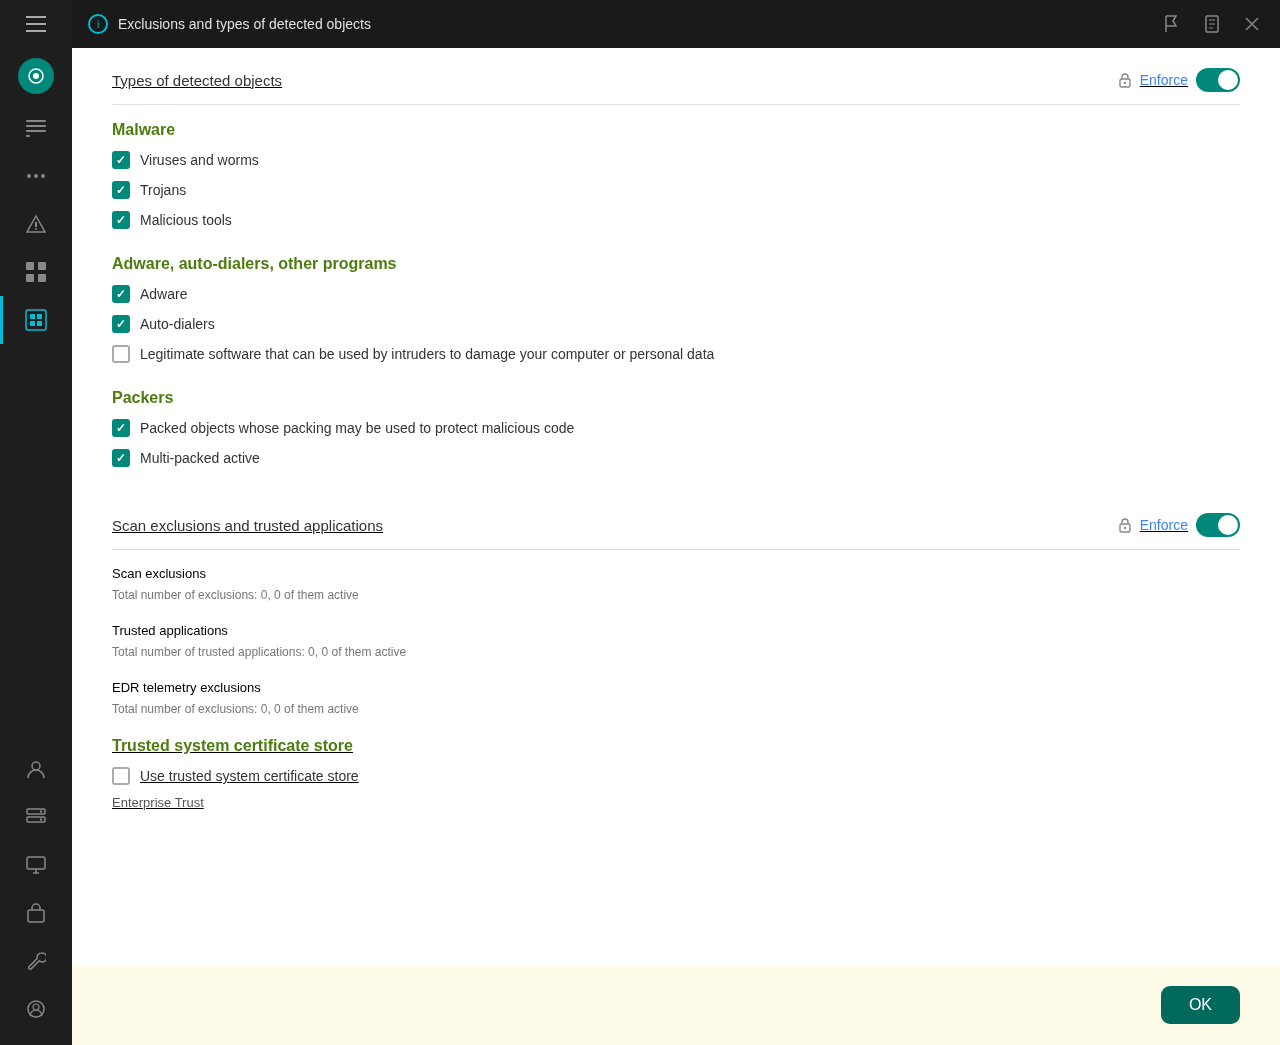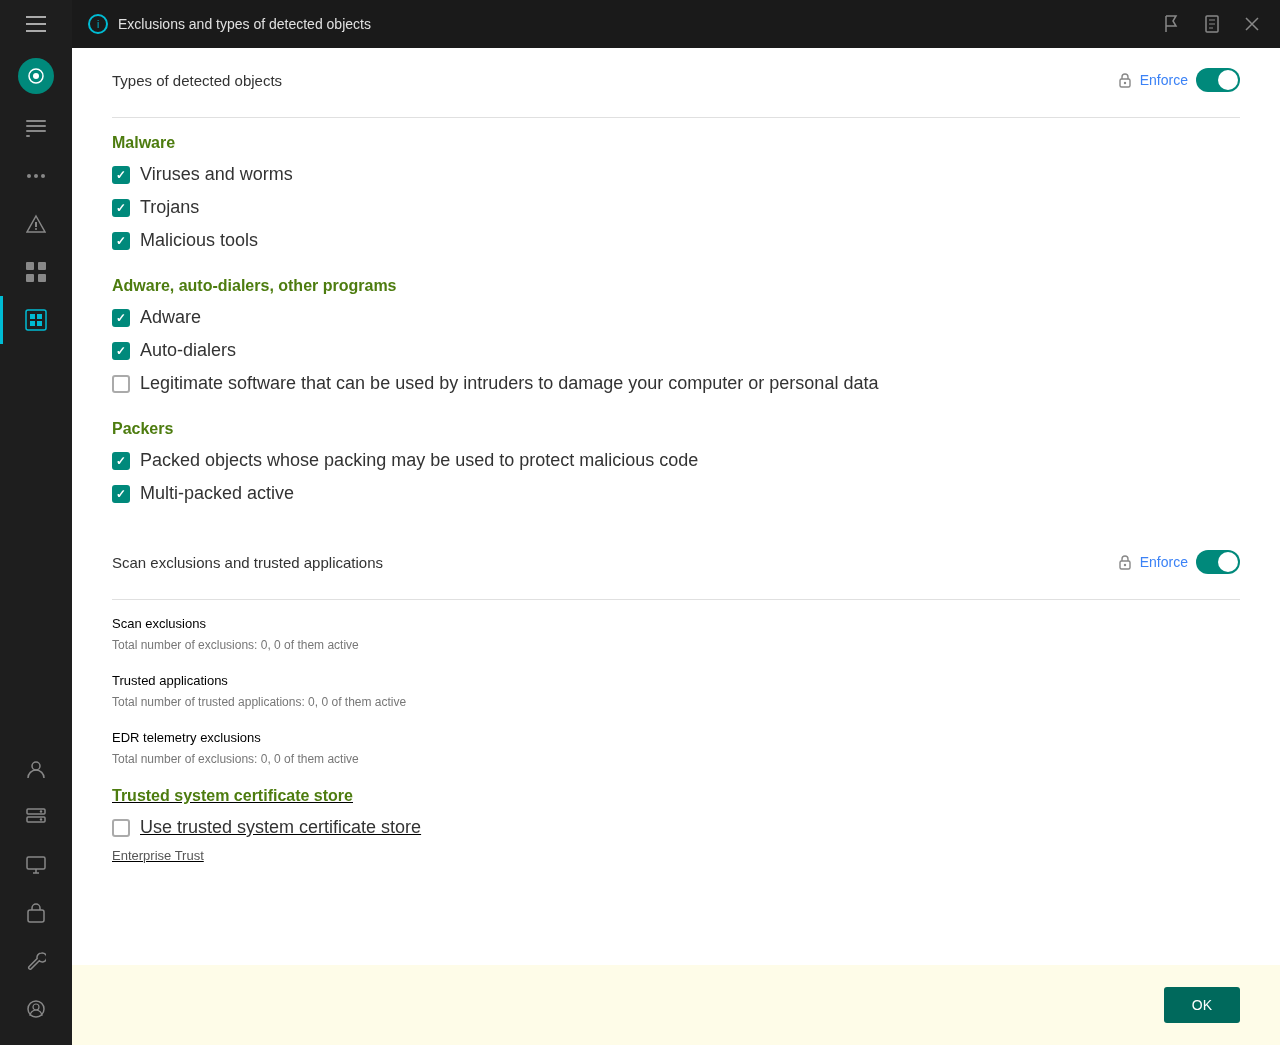--- a/index.html
+++ b/index.html
@@ -156,23 +156,24 @@
       flex: 1;
       overflow-y: auto;
       padding: 0 40px 20px 40px;
     }
 
     
     .section-header {
       display: flex;
       align-items: center;
       justify-content: space-between;
-      padding: 20px 0 25px 0;
+      padding: 20px 0 12px 0;
       border-bottom: 1px solid #e0e0e0;
       margin-bottom: 16px;
+      text-decoration: underline;
     }
 
     .section-title {
       font-size: 15px;
       color: #333;
       font-weight: 400;
     }
 
     .enforce-container {
       display: flex;
@@ -246,21 +247,21 @@
       border-color: #aaa;
     }
 
     .checkbox-check {
       color: white;
       font-size: 12px;
       font-weight: bold;
     }
 
     .checkbox-label {
-      font-size: 18px;
+      font-size: 14px;
       color: #333;
     }
 
     
     .scan-section {
       margin-top: 8px;
     }
 
     .scan-item {
       margin-bottom: 20px;
@@ -300,22 +301,22 @@
       justify-content: flex-end;
       padding: 0 40px;
       flex-shrink: 0;
     }
 
     .ok-btn {
       background: #00695c;
       color: white;
       border: none;
       padding: 10px 28px;
-      font-size: 14px;
-      border-radius: 3px;
+      font-size: 16px;
+      border-radius: 9px;
       cursor: pointer;
     }
 
     
     svg { display: inline-block; vertical-align: middle; }
   </style>
 </head>
 <body>
 
 <div class="sidebar">

